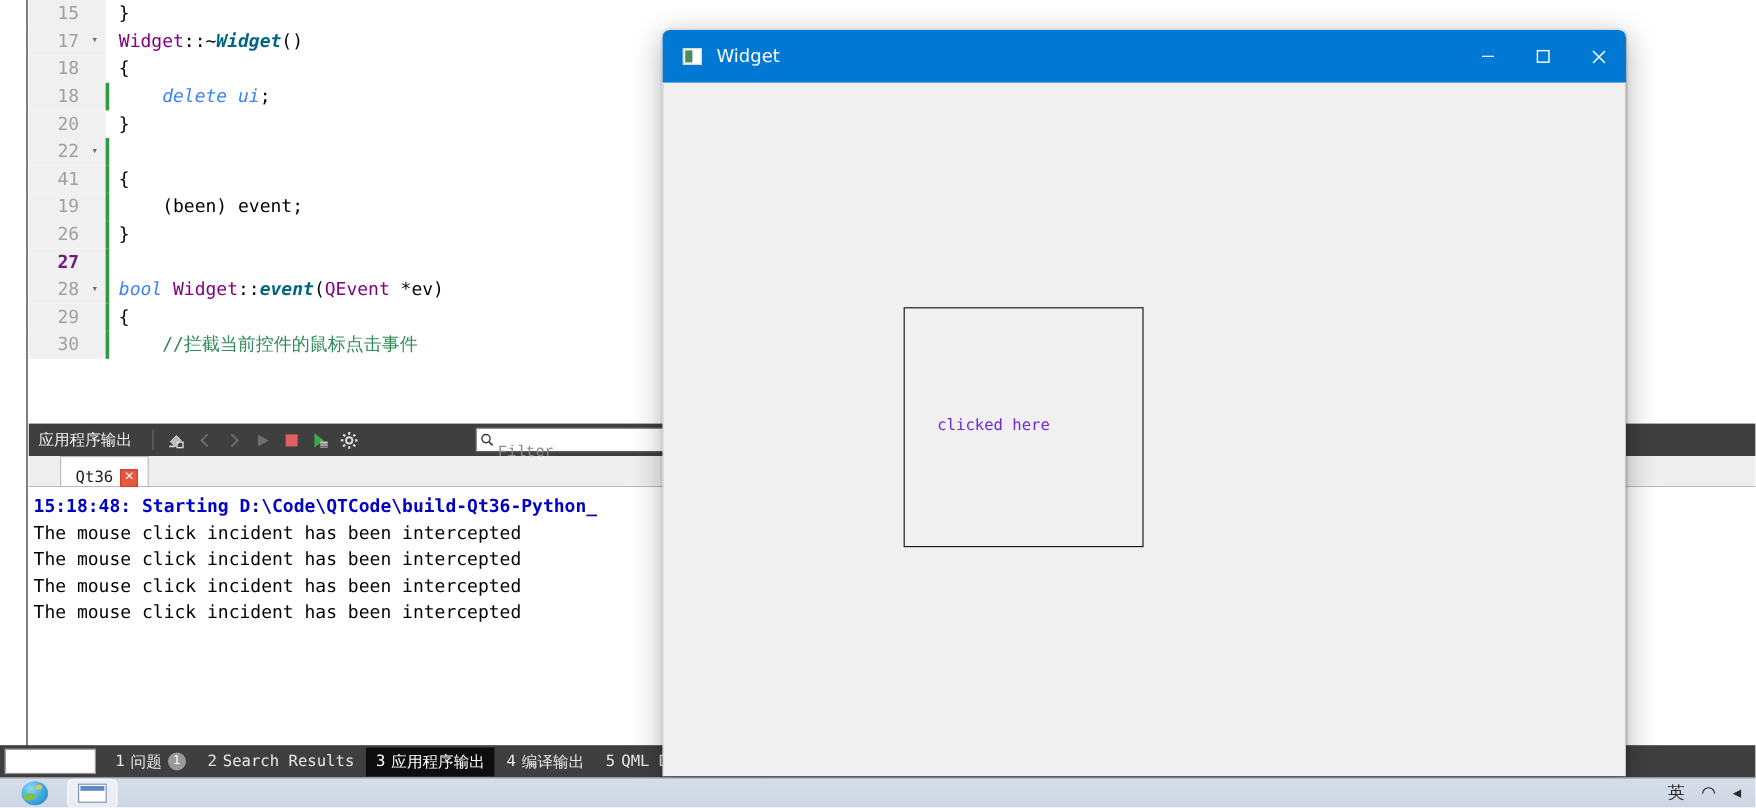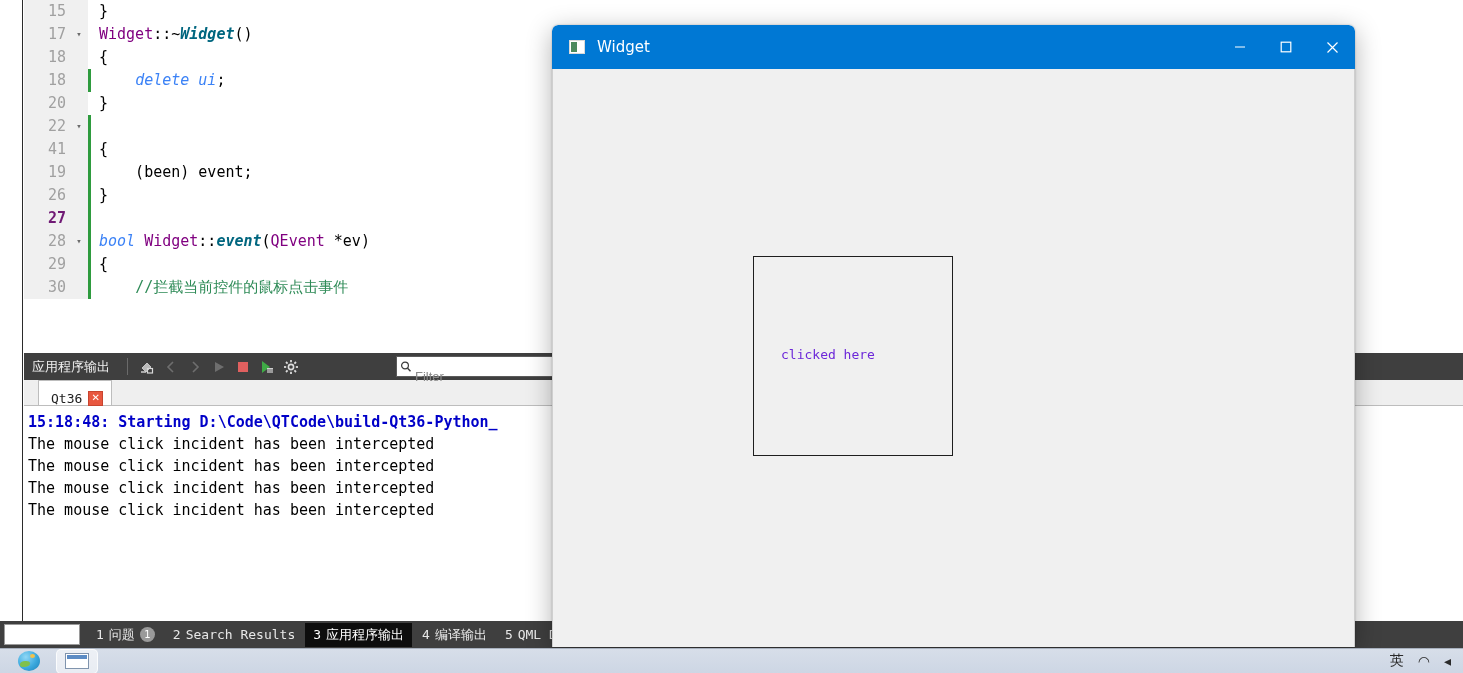--- a/index.html
+++ b/index.html
@@ -83,32 +83,32 @@
   }
   .tb-btn svg { display: block; }
   .filter-box {
     position: absolute; left: 372px; top: 3px; width: 305px; height: 21px;
     background: linear-gradient(to right,#ffffff 0%,#ffffff 60%,#e6e6e6 100%);
     border: 1px solid #5b5b5b; display: flex; align-items: center;
     box-sizing: border-box;
   }
   .filter-ico { width: 18px; display:flex; justify-content:center; align-items:center; }
   .filter-ph {
-    font-family: Liberation Sans, sans-serif; font-size: 13px; color: #8a8a8a; margin-top: 20px;
+    font-family: Liberation Mono, monospace; font-size: 13px; color: #8a8a8a; margin-top: 20px;
   }
 
   .out-tabs {
     height: 26px; background: #efefef; border-bottom: 1px solid #bdbdbd;
     display: flex; align-items: flex-end; padding-left: 14px; box-sizing: border-box;
   }
   .out-tab {
     height: 25px; background: #ffffff; border: 1px solid #bdbdbd;
     border-bottom: none; display: flex; align-items: center; gap: 6px;
     padding: 10px 8px 0 12px; font-family: "DejaVu Sans Mono", monospace;
-    font-size: 13px; color: #202020; box-sizing: border-box;
+    font-size: 13px; color: #202020; box-sizing: border-box; margin-left: 12px;
   }
   .tab-close {
     width: 13px; height: 13px; background: #e8573f; border: 1px solid #c8442f;
     color: #ffffff; font-size: 10px; line-height: 11px; text-align: center;
     font-family: "DejaVu Sans", sans-serif;
   }
   .out-body {
     position: absolute; left: 0; top: 53px; right: 0; bottom: 0;
     background: #ffffff; padding-top: 5px; box-sizing: border-box;
   }

